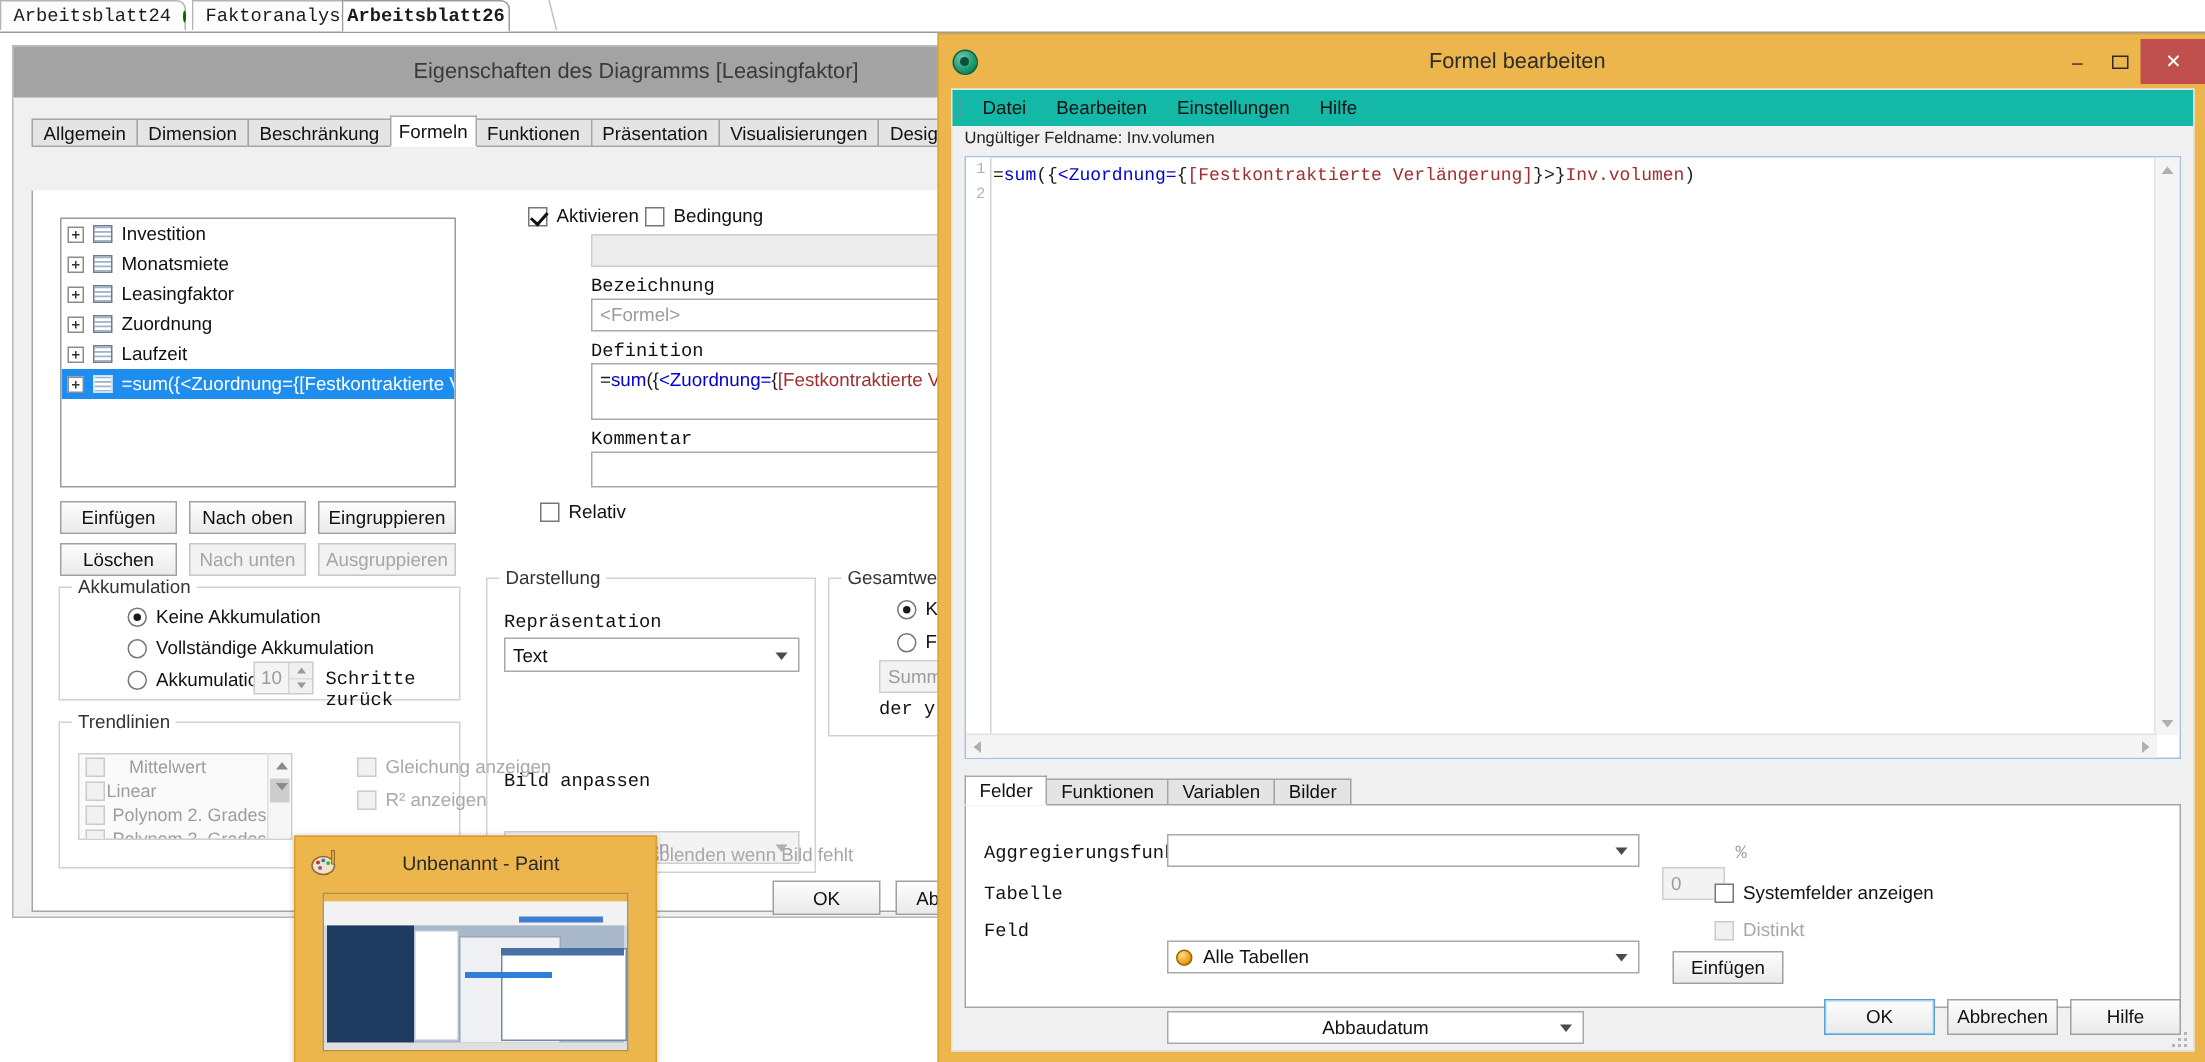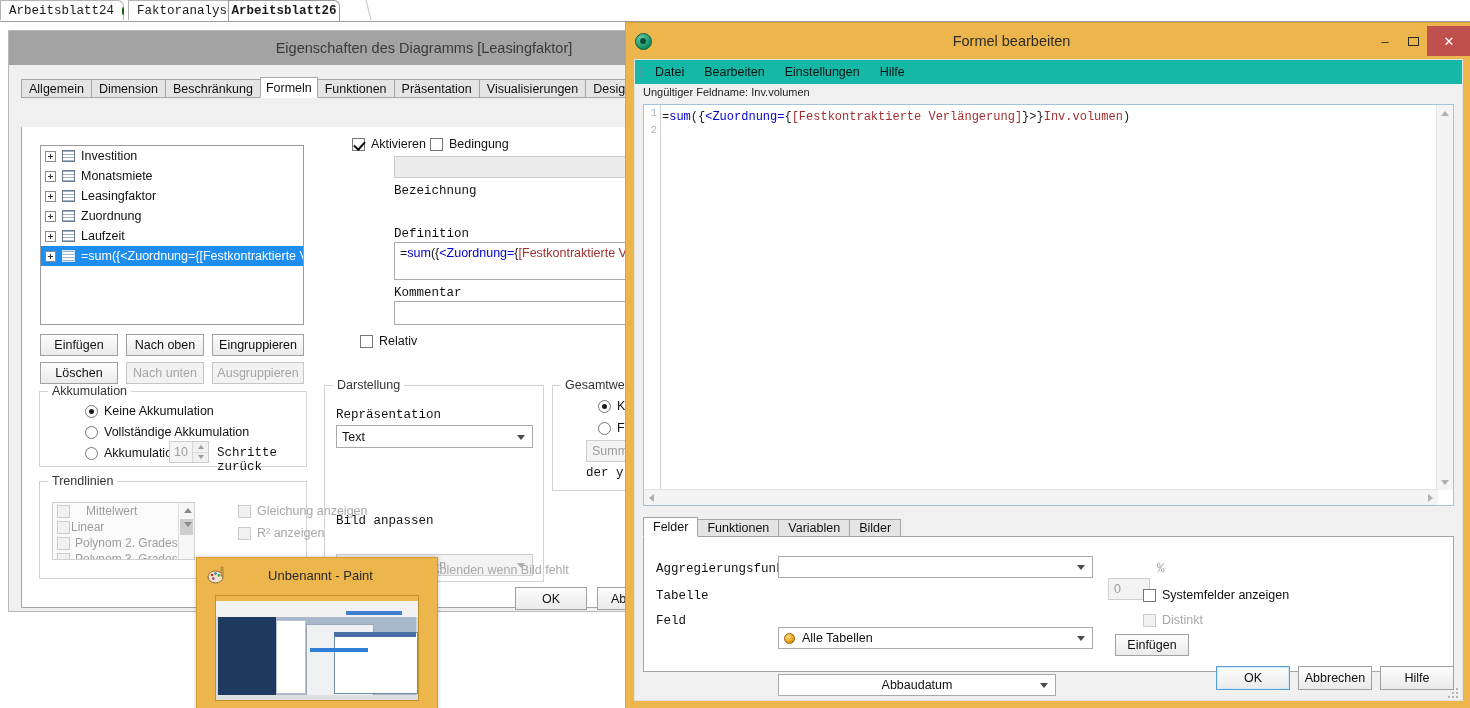--- a/index.html
+++ b/index.html
@@ -339,20 +339,23 @@
     </div>
     <div class="ctl abs" style="left:373px;top:10px">
       <span class="chk"></span>
         <span class="lb">Bedingung</span>
     </div>
     <div class="fld ro abs" style="left:372px;top:29px;width:400px;height:22px">
         <span></span>
       </div>
 
     <span class="lbl abs" style="left:372px;top:57px">Bezeichnung</span>
+    <div class="fld abs" style="left:372px;top:72px;width:400px;height:22px">
+        <span class="ph">&lt;Formel&gt;</span>
+      </div>
 
     <span class="lbl abs" style="left:372px;top:100px">Definition</span>
     <div class="fld abs" style="left:372px;top:115px;width:400px;height:38px;align-items:flex-start;padding-top:3px;overflow:hidden;white-space:nowrap;">
       <span id="defcode"><span class="k-plain">=</span><span class="k-blue">sum</span><span class="k-plain">({</span><span class="k-blue">&lt;Zuordnung=</span><span class="k-plain">{</span><span class="k-red">[Festkontraktierte Ver</span></span>
     </div>
 
     <span class="lbl abs" style="left:372px;top:159px">Kommentar</span>
     <div class="fld abs" style="left:372px;top:174px;width:400px;height:24px">
         <span></span>
       </div>

